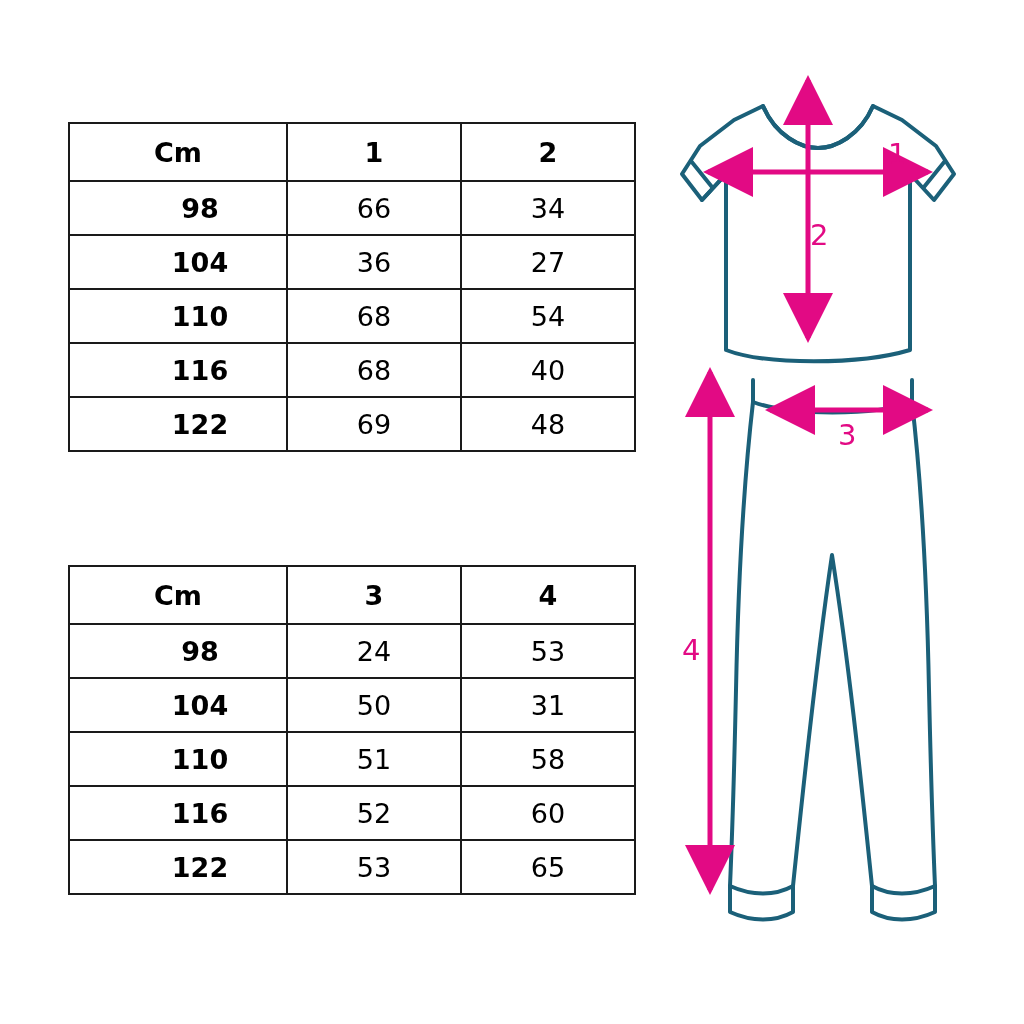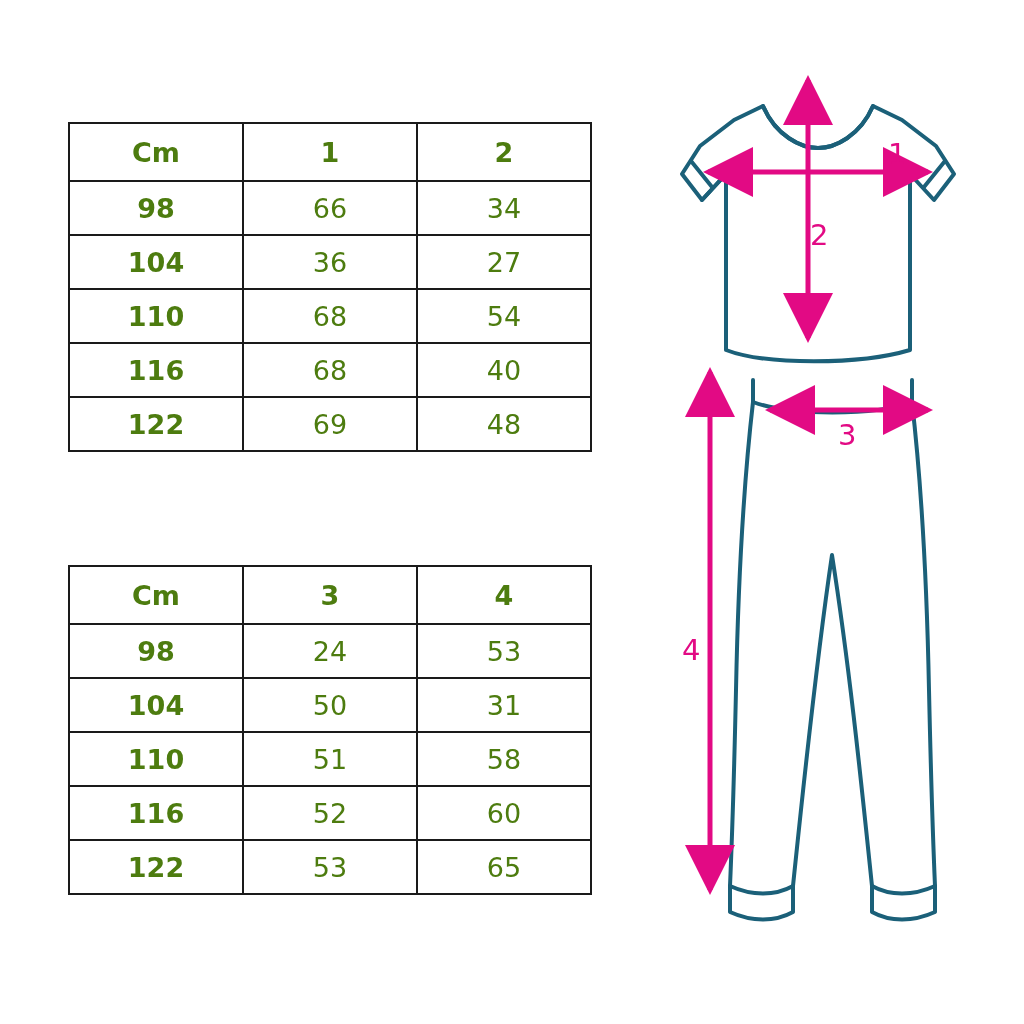--- a/index.html
+++ b/index.html
@@ -26,37 +26,38 @@
     border-collapse: collapse;
     table-layout: fixed;
   }
   .size-table.t1 { left: 68px; top: 122px; }
   .size-table.t2 { left: 68px; top: 565px; }
 
   .size-table td {
     border: 2px solid #1a1a1a;
     text-align: center;
     vertical-align: middle;
-    color: #4d7c0f;
+    color: #000000;
     font-size: 27px;
     font-weight: 400;
     height: 52px;
     padding: 0;
   }
   .size-table td.col-a { width: 172px; }
   .size-table td.col-b { width: 172px; }
   .size-table td.col-c { width: 172px; }
 
   .size-table tr.head td {
     font-weight: bold;
     font-size: 27px;
     height: 56px;
   }
   .size-table td.rowhead {
     font-weight: bold;
+    padding-left: 44px;
   }
 
   
   .illustration {
     position: absolute;
     left: 660px;
     top: 50px;
     width: 350px;
     height: 900px;
   }

